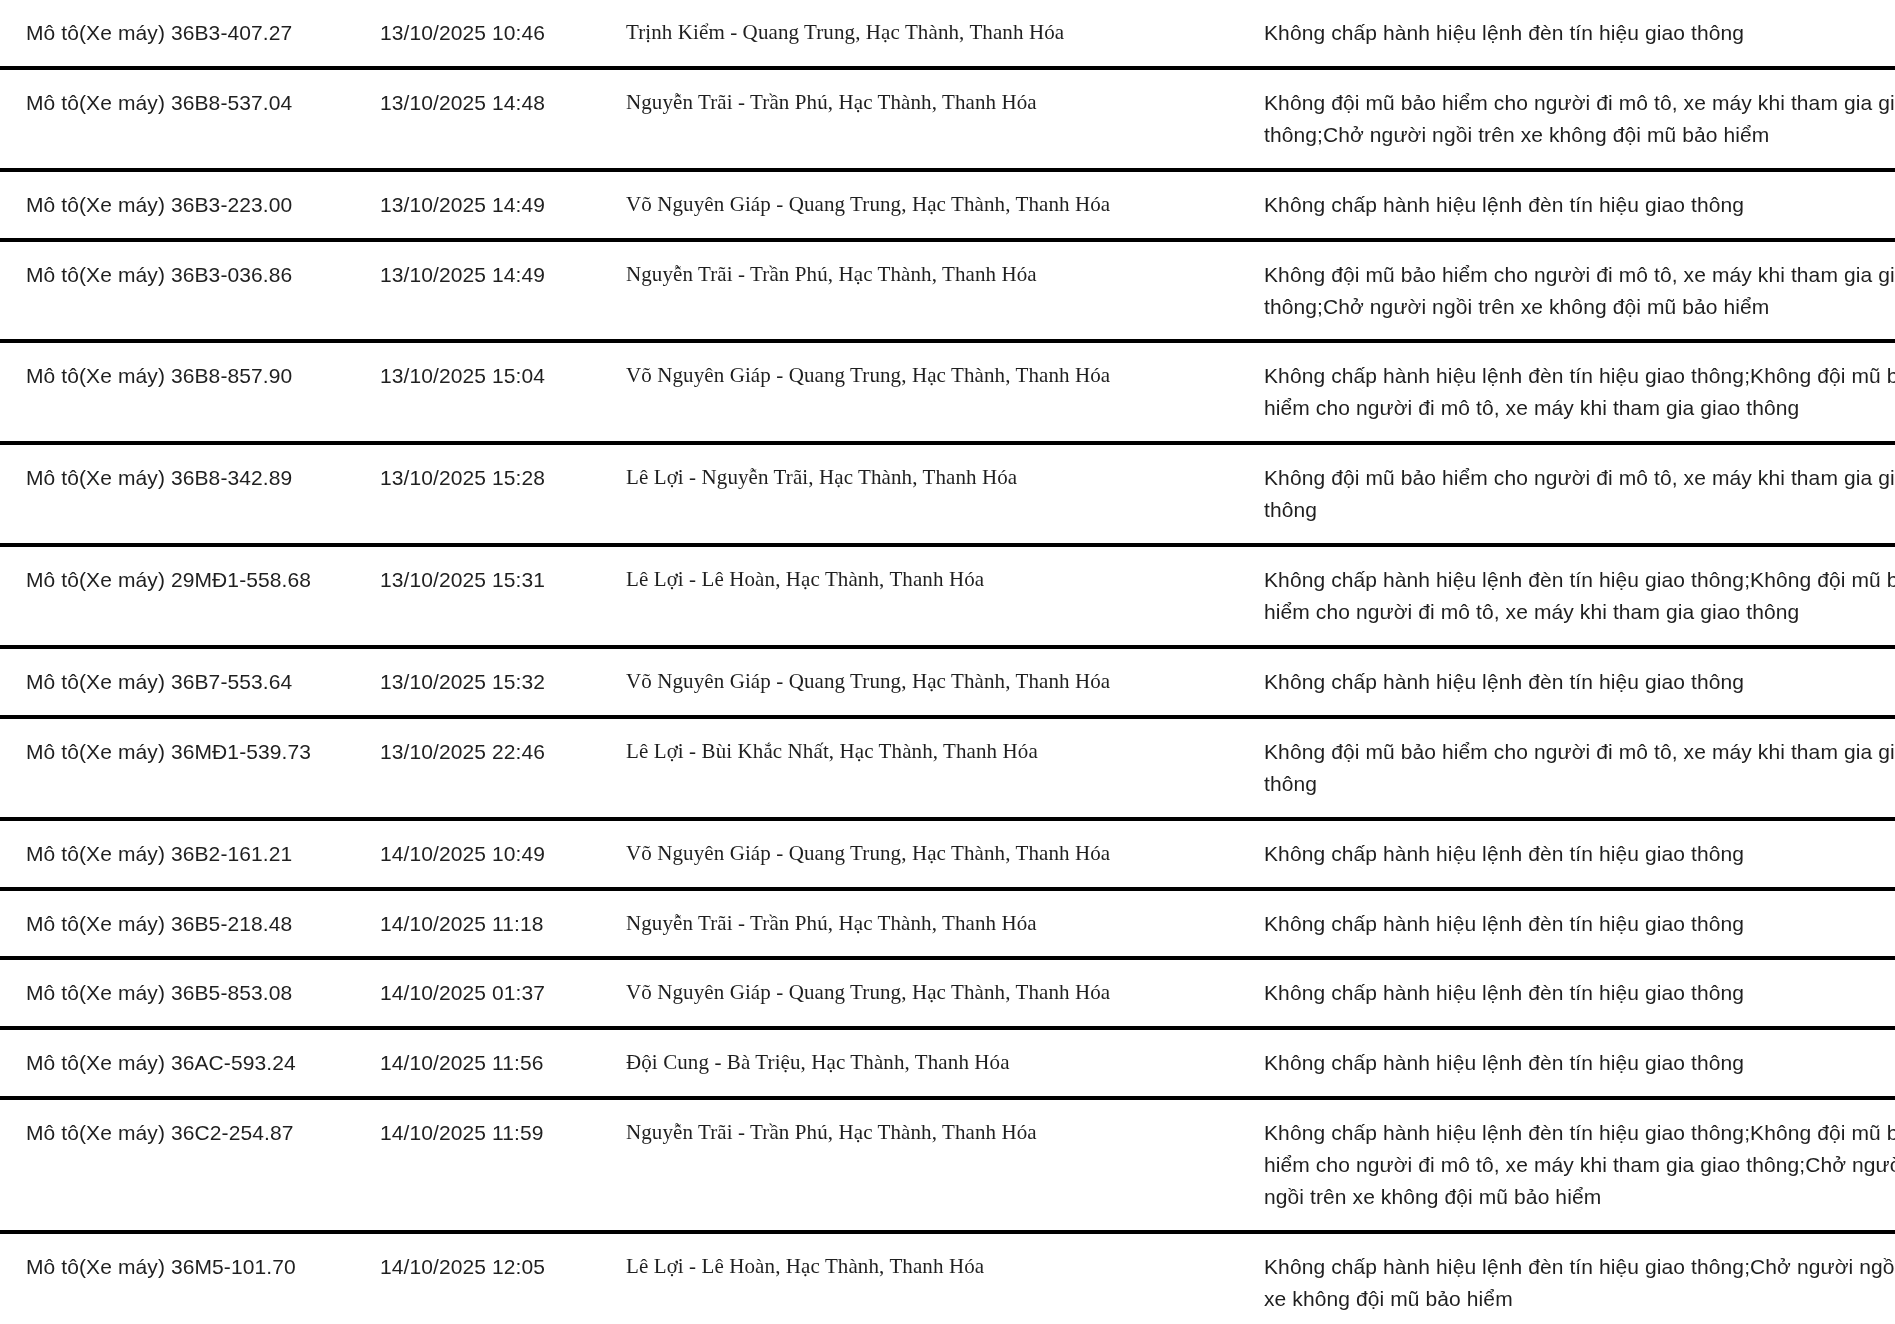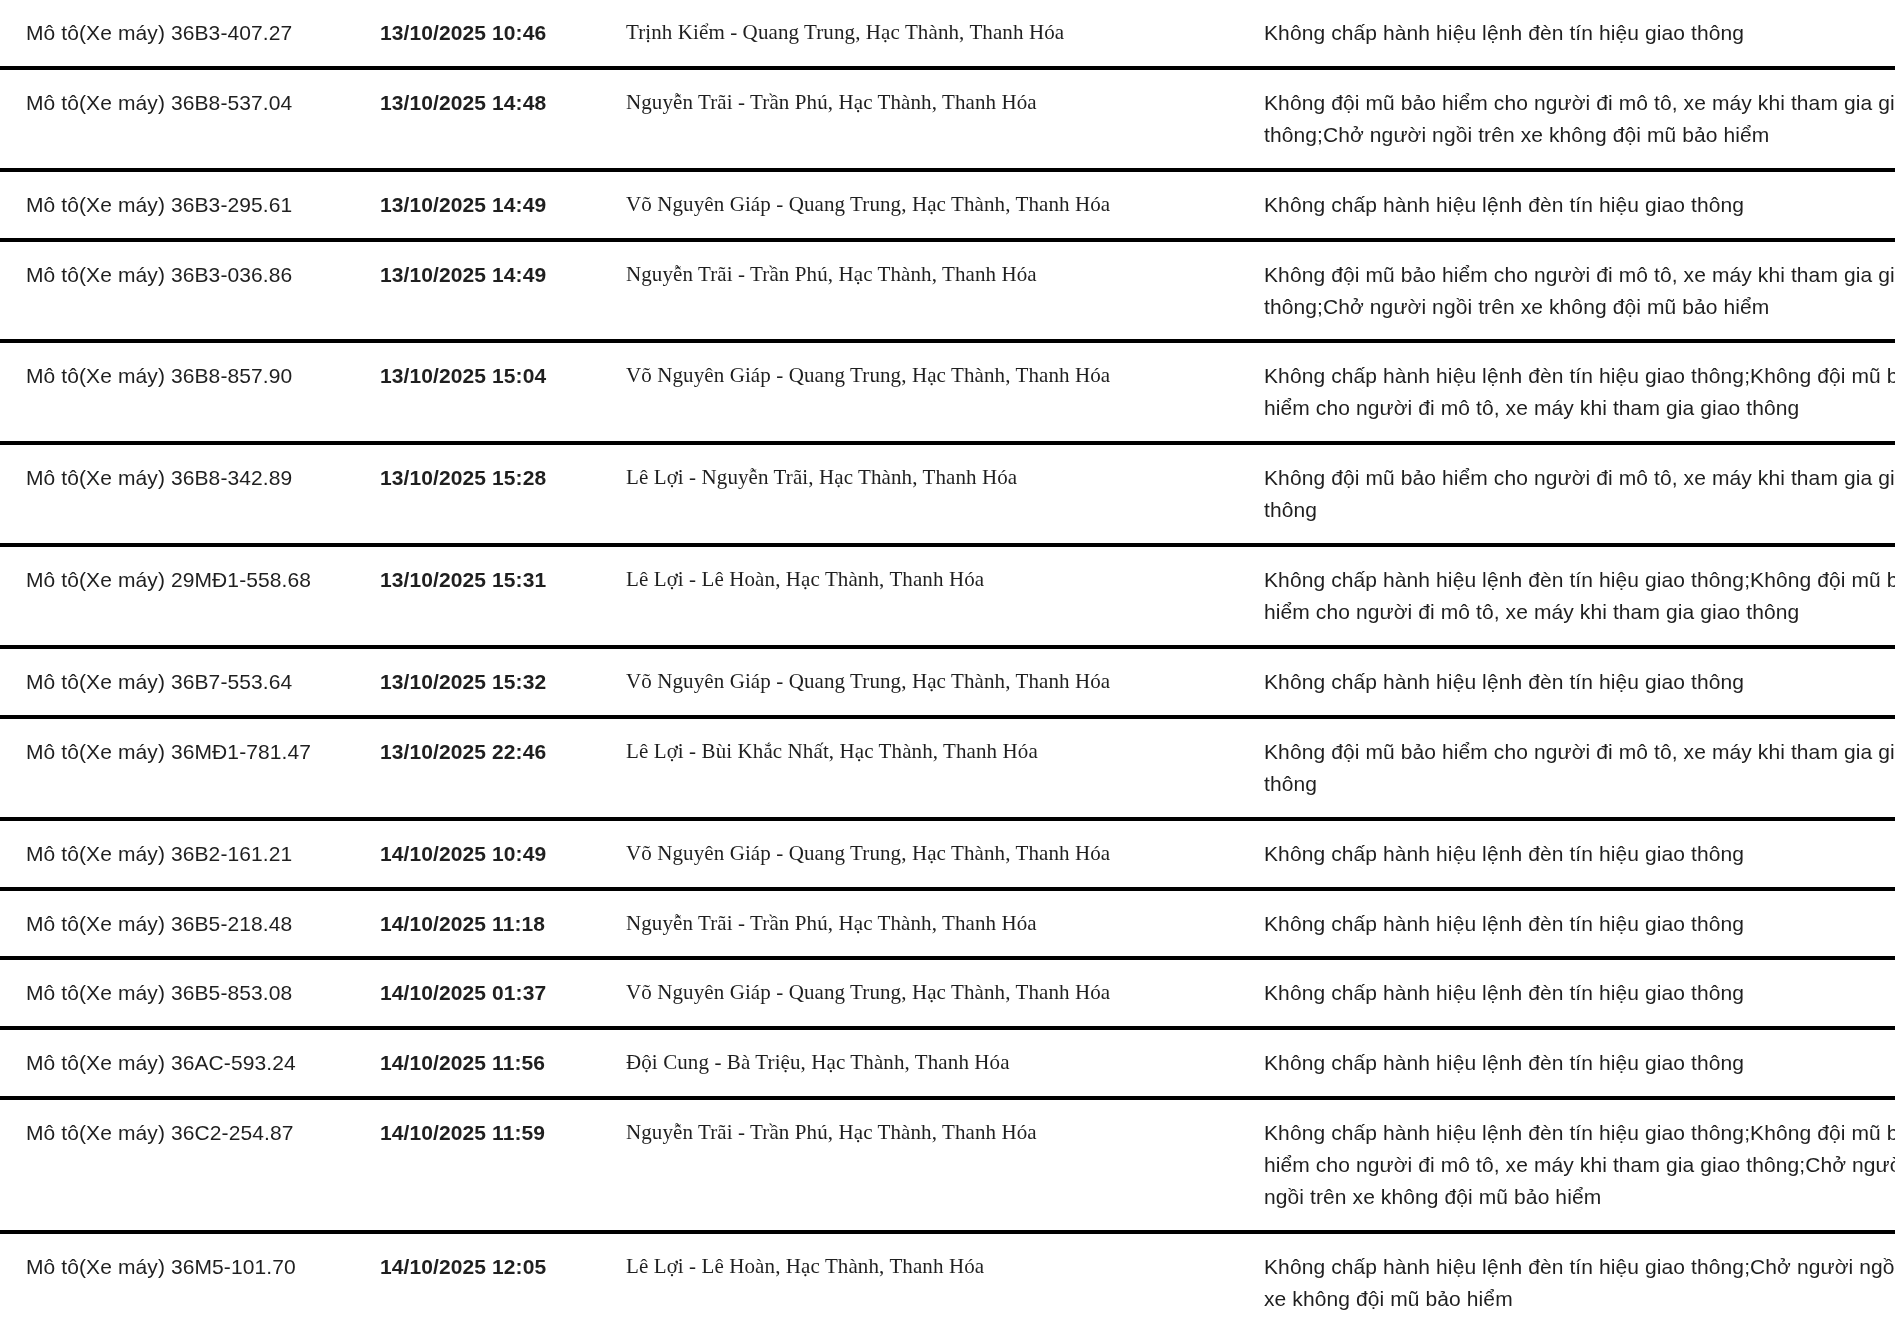--- a/index.html
+++ b/index.html
@@ -24,21 +24,21 @@
     font-size: 21px;
     line-height: 1.52;
     color: #1f1f1f;
     letter-spacing: 0.1px;
   }
   .violations-table tr:first-child td {
     border-top: none;
     margin-left: 20px;
   }
   .col-vehicle   { width: 340px; padding-left: 26px !important; padding-right: 14px !important; }
-  .col-time      { width: 232px; padding-right: 14px !important; font-weight: bold; }
+  .col-time      { width: 232px; padding-right: 14px !important; }
   .col-location  { width: 620px; padding-right: 18px !important; font-family: Liberation Serif, serif; }
   .col-violation { width: 690px; padding-right: 26px !important; }
   .violations-table tr:last-child td {
     border-bottom: 1px solid #e3e3e3;
     margin-left: 40px;
   }
 </style>
 </head>
 <body>
 
@@ -50,21 +50,21 @@
       <td class="col-location">Trịnh Kiểm - Quang Trung, Hạc Thành, Thanh Hóa</td>
       <td class="col-violation">Không chấp hành hiệu lệnh đèn tín hiệu giao thông</td>
     </tr>
     <tr>
       <td class="col-vehicle">Mô tô(Xe máy) 36B8-537.04</td>
       <td class="col-time">13/10/2025 14:48</td>
       <td class="col-location">Nguyễn Trãi - Trần Phú, Hạc Thành, Thanh Hóa</td>
       <td class="col-violation">Không đội mũ bảo hiểm cho người đi mô tô, xe máy khi tham gia giao thông;Chở người ngồi trên xe không đội mũ bảo hiểm</td>
     </tr>
     <tr>
-      <td class="col-vehicle">Mô tô(Xe máy) 36B3-295.61</td>
+      <td class="col-vehicle">Mô tô(Xe máy) 36B3-223.00</td>
       <td class="col-time">13/10/2025 14:49</td>
       <td class="col-location">Võ Nguyên Giáp - Quang Trung, Hạc Thành, Thanh Hóa</td>
       <td class="col-violation">Không chấp hành hiệu lệnh đèn tín hiệu giao thông</td>
     </tr>
     <tr>
       <td class="col-vehicle">Mô tô(Xe máy) 36B3-036.86</td>
       <td class="col-time">13/10/2025 14:49</td>
       <td class="col-location">Nguyễn Trãi - Trần Phú, Hạc Thành, Thanh Hóa</td>
       <td class="col-violation">Không đội mũ bảo hiểm cho người đi mô tô, xe máy khi tham gia giao thông;Chở người ngồi trên xe không đội mũ bảo hiểm</td>
     </tr>
@@ -86,21 +86,21 @@
       <td class="col-location">Lê Lợi - Lê Hoàn, Hạc Thành, Thanh Hóa</td>
       <td class="col-violation">Không chấp hành hiệu lệnh đèn tín hiệu giao thông;Không đội mũ bảo hiểm cho người đi mô tô, xe máy khi tham gia giao thông</td>
     </tr>
     <tr>
       <td class="col-vehicle">Mô tô(Xe máy) 36B7-553.64</td>
       <td class="col-time">13/10/2025 15:32</td>
       <td class="col-location">Võ Nguyên Giáp - Quang Trung, Hạc Thành, Thanh Hóa</td>
       <td class="col-violation">Không chấp hành hiệu lệnh đèn tín hiệu giao thông</td>
     </tr>
     <tr>
-      <td class="col-vehicle">Mô tô(Xe máy) 36MĐ1-781.47</td>
+      <td class="col-vehicle">Mô tô(Xe máy) 36MĐ1-539.73</td>
       <td class="col-time">13/10/2025 22:46</td>
       <td class="col-location">Lê Lợi - Bùi Khắc Nhất, Hạc Thành, Thanh Hóa</td>
       <td class="col-violation">Không đội mũ bảo hiểm cho người đi mô tô, xe máy khi tham gia giao thông</td>
     </tr>
     <tr>
       <td class="col-vehicle">Mô tô(Xe máy) 36B2-161.21</td>
       <td class="col-time">14/10/2025 10:49</td>
       <td class="col-location">Võ Nguyên Giáp - Quang Trung, Hạc Thành, Thanh Hóa</td>
       <td class="col-violation">Không chấp hành hiệu lệnh đèn tín hiệu giao thông</td>
     </tr>

